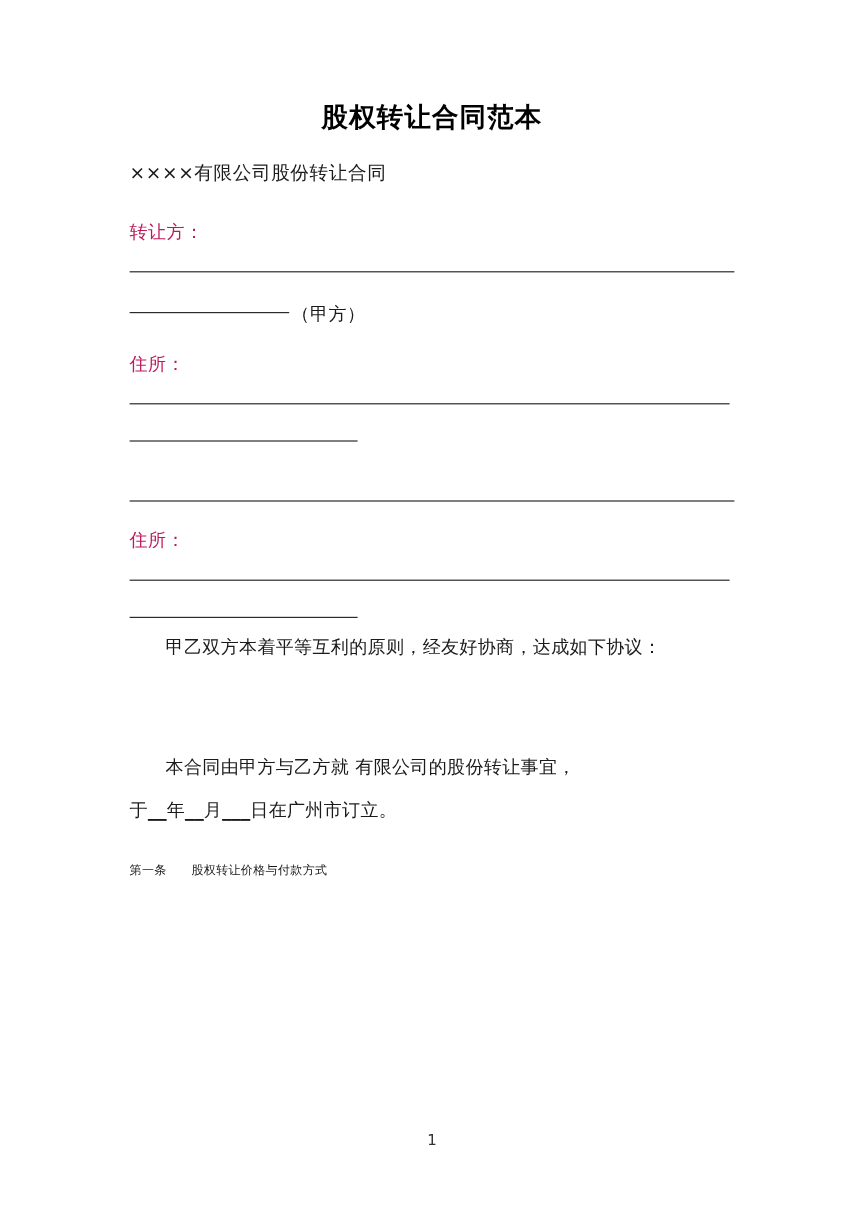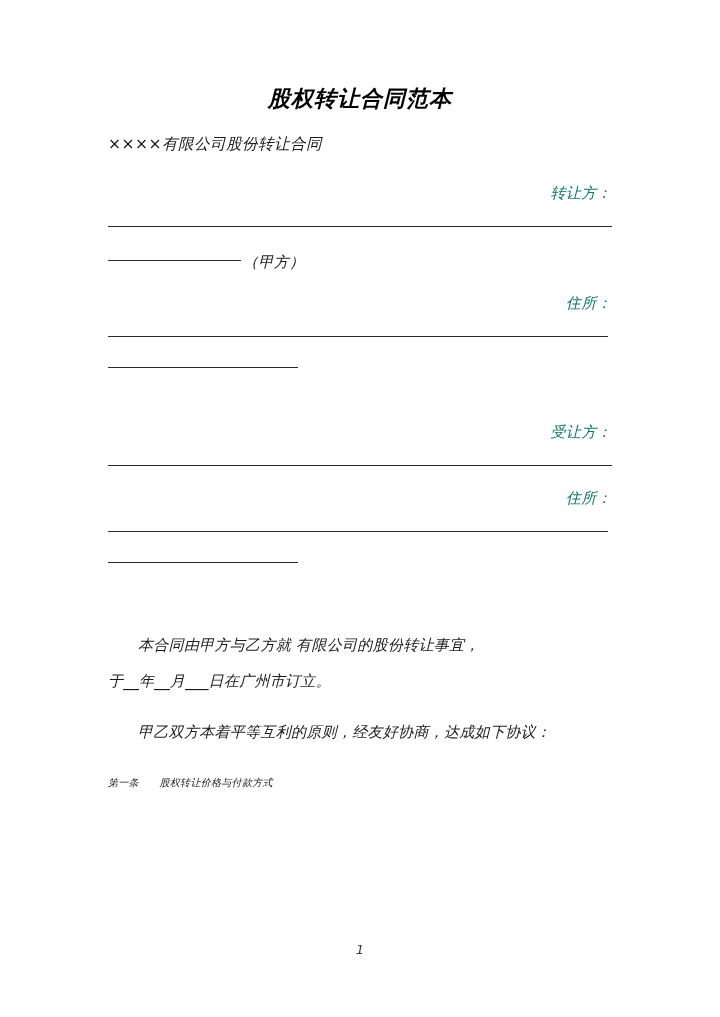--- a/index.html
+++ b/index.html
@@ -15,21 +15,20 @@
     color: #1a1a1a;
     overflow: hidden;
   }
 
   .page {
     position: absolute;
     left: 0; top: 0;
     width: 572px;
     height: 1017px;
     background: #ffffff;
-    font-style: italic;
   }
 
   .doc-body {
     position: absolute;
     left: 108px;
     top: 0;
     width: 504px;
   }
 
   
@@ -54,22 +53,21 @@
     letter-spacing: 0.5px;
     color: #1a1a1a;
   }
 
   
   .line {
     font-size: 15px;
     line-height: 22px;
     letter-spacing: 0.4px;
     white-space: pre-wrap;
-    color: #0f766e;
-    text-align: right;
+    color: #be185d;
   }
   .label-line {
     margin-top: 26px;
   }
   .label-line.tight {
     margin-top: 21px;
   }
 
   
   .rule {
@@ -162,45 +160,44 @@
     <div class="rule-wrap-full">
       <div class="rule rule-mid"></div>
     </div>
 
     <div class="rule-wrap-short">
       <div class="rule rule-short"></div>
     </div>
 
     <div class="spacer-line"></div>
 
-    <div class="line label-line">受让方：</div>
 
     <div class="rule-wrap-full">
       <div class="rule rule-full"></div>
     </div>
 
 
     <div class="line label-line tight">住所：</div>
 
     <div class="rule-wrap-full">
       <div class="rule rule-mid"></div>
     </div>
 
     <div class="rule-wrap-short">
       <div class="rule rule-short"></div>
     </div>
+
+    <p class="para para-next">
+      <span class="indent"></span><span>甲乙双方本着平等互利的原则，经友好协商，达成如下协议：</span>
+    </p>
 
     <p class="para para-first">
       <span class="indent"></span><span>本合同由甲方与乙方就 </span><span class="blank-sm">          </span><span>有限公司的股份转让事宜，</span><br><span>于</span><span class="blank-sm">__</span><span>年</span><span class="blank-sm">__</span><span>月</span><span class="blank-sm">___</span><span>日在广州市订立。</span>
     </p>
 
-    <p class="para para-next">
-      <span class="indent"></span><span>甲乙双方本着平等互利的原则，经友好协商，达成如下协议：</span>
-    </p>
-
     <div class="clause-line">
       <span class="indent"></span><span>第一条</span>　　<span>股权转让价格与付款方式</span>
     </div>
 
   </div>
 
   <div class="page-number">1</div>
 </div>
 
 </body></html>

